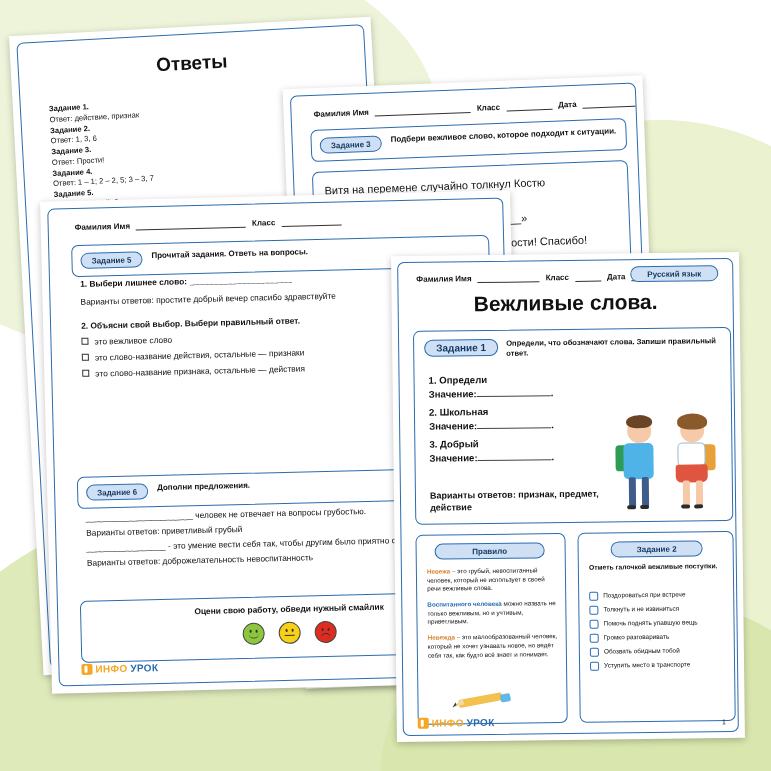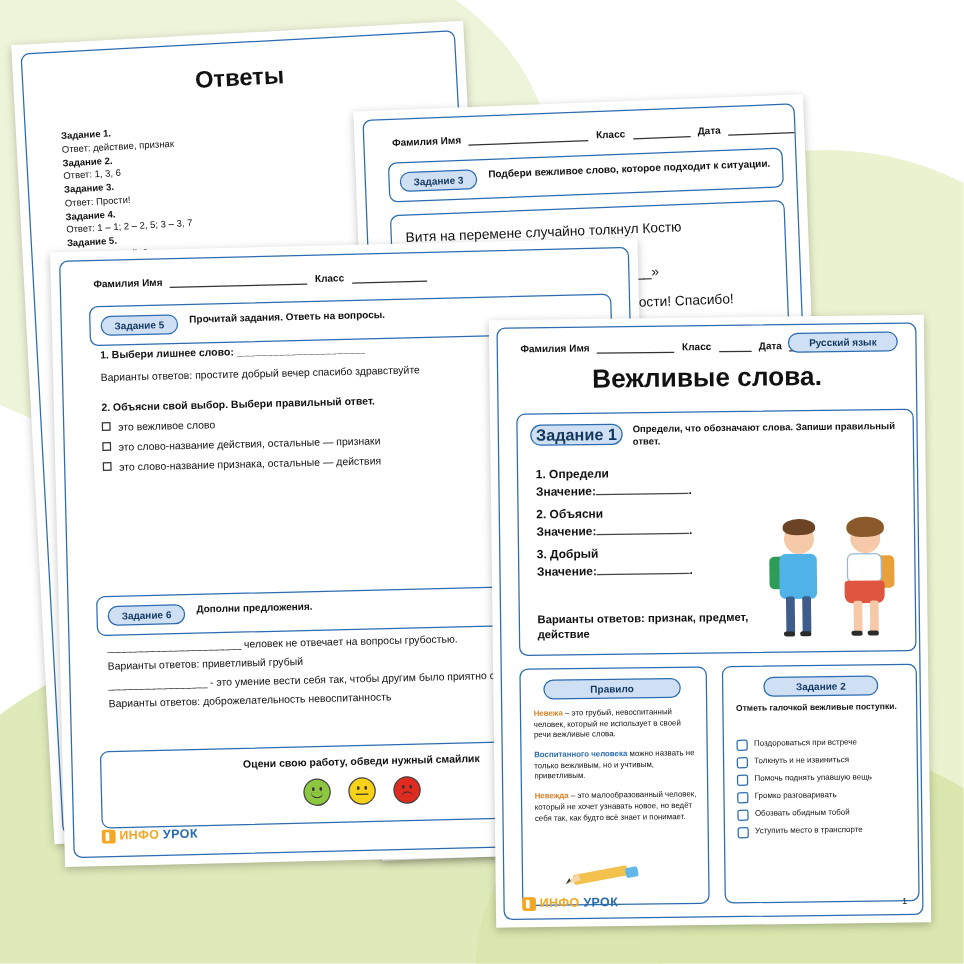--- a/index.html
+++ b/index.html
@@ -145,21 +145,21 @@
   #sheet-main .hdr { position:absolute; left:18px; top:12px; }
   #sheet-main .subj {
     position:absolute; right:14px; top:6px; width:88px; height:16px;
     font-size:8px; border-radius:9px;
   }
   #sheet-main .bigtitle {
     position:absolute; left:0; right:0; top:30px; text-align:center;
     font-size:21px; font-weight:bold; color:#111;
   }
   #sheet-main .t1box { position:absolute; left:14px; top:68px; width:318px; height:194px; }
-  #sheet-main .t1pill { position:absolute; left:10px; top:8px; width:74px; height:17px; font-size:13px; }
+  #sheet-main .t1pill { position:absolute; left:10px; top:8px; width:74px; height:17px; font-size:10px; }
   #sheet-main .t1text { position:absolute; left:92px; top:8px; width:214px; font-size:7.6px; font-weight:bold; line-height:1.3; color:#111; }
   #sheet-main .words {
     position:absolute; left:14px; top:42px; width:180px;
     font-size:9.6px; font-weight:bold; color:#111; line-height:1.45;
   }
   #sheet-main .words .u { border-bottom:1px solid #444; display:inline-block; width:74px; }
   #sheet-main .varlist {
     position:absolute; left:14px; bottom:10px; width:190px;
     font-size:9px; font-weight:bold; color:#111; line-height:1.35;
   }
@@ -371,21 +371,21 @@
         <div>
           <span>1.</span>
           <span>Определи</span>
         </div>
         <div>
           <span>Значение:</span><span class="u"></span>.
         </div>
         <div style="height:4px"></div>
         <div>
           <span>2.</span>
-          <span>Объясни</span>
+          <span>Школьная</span>
         </div>
         <div>
           <span>Значение:</span><span class="u"></span>.
         </div>
         <div style="height:4px"></div>
         <div>
           <span>3.</span>
           <span>Добрый</span>
         </div>
         <div>

